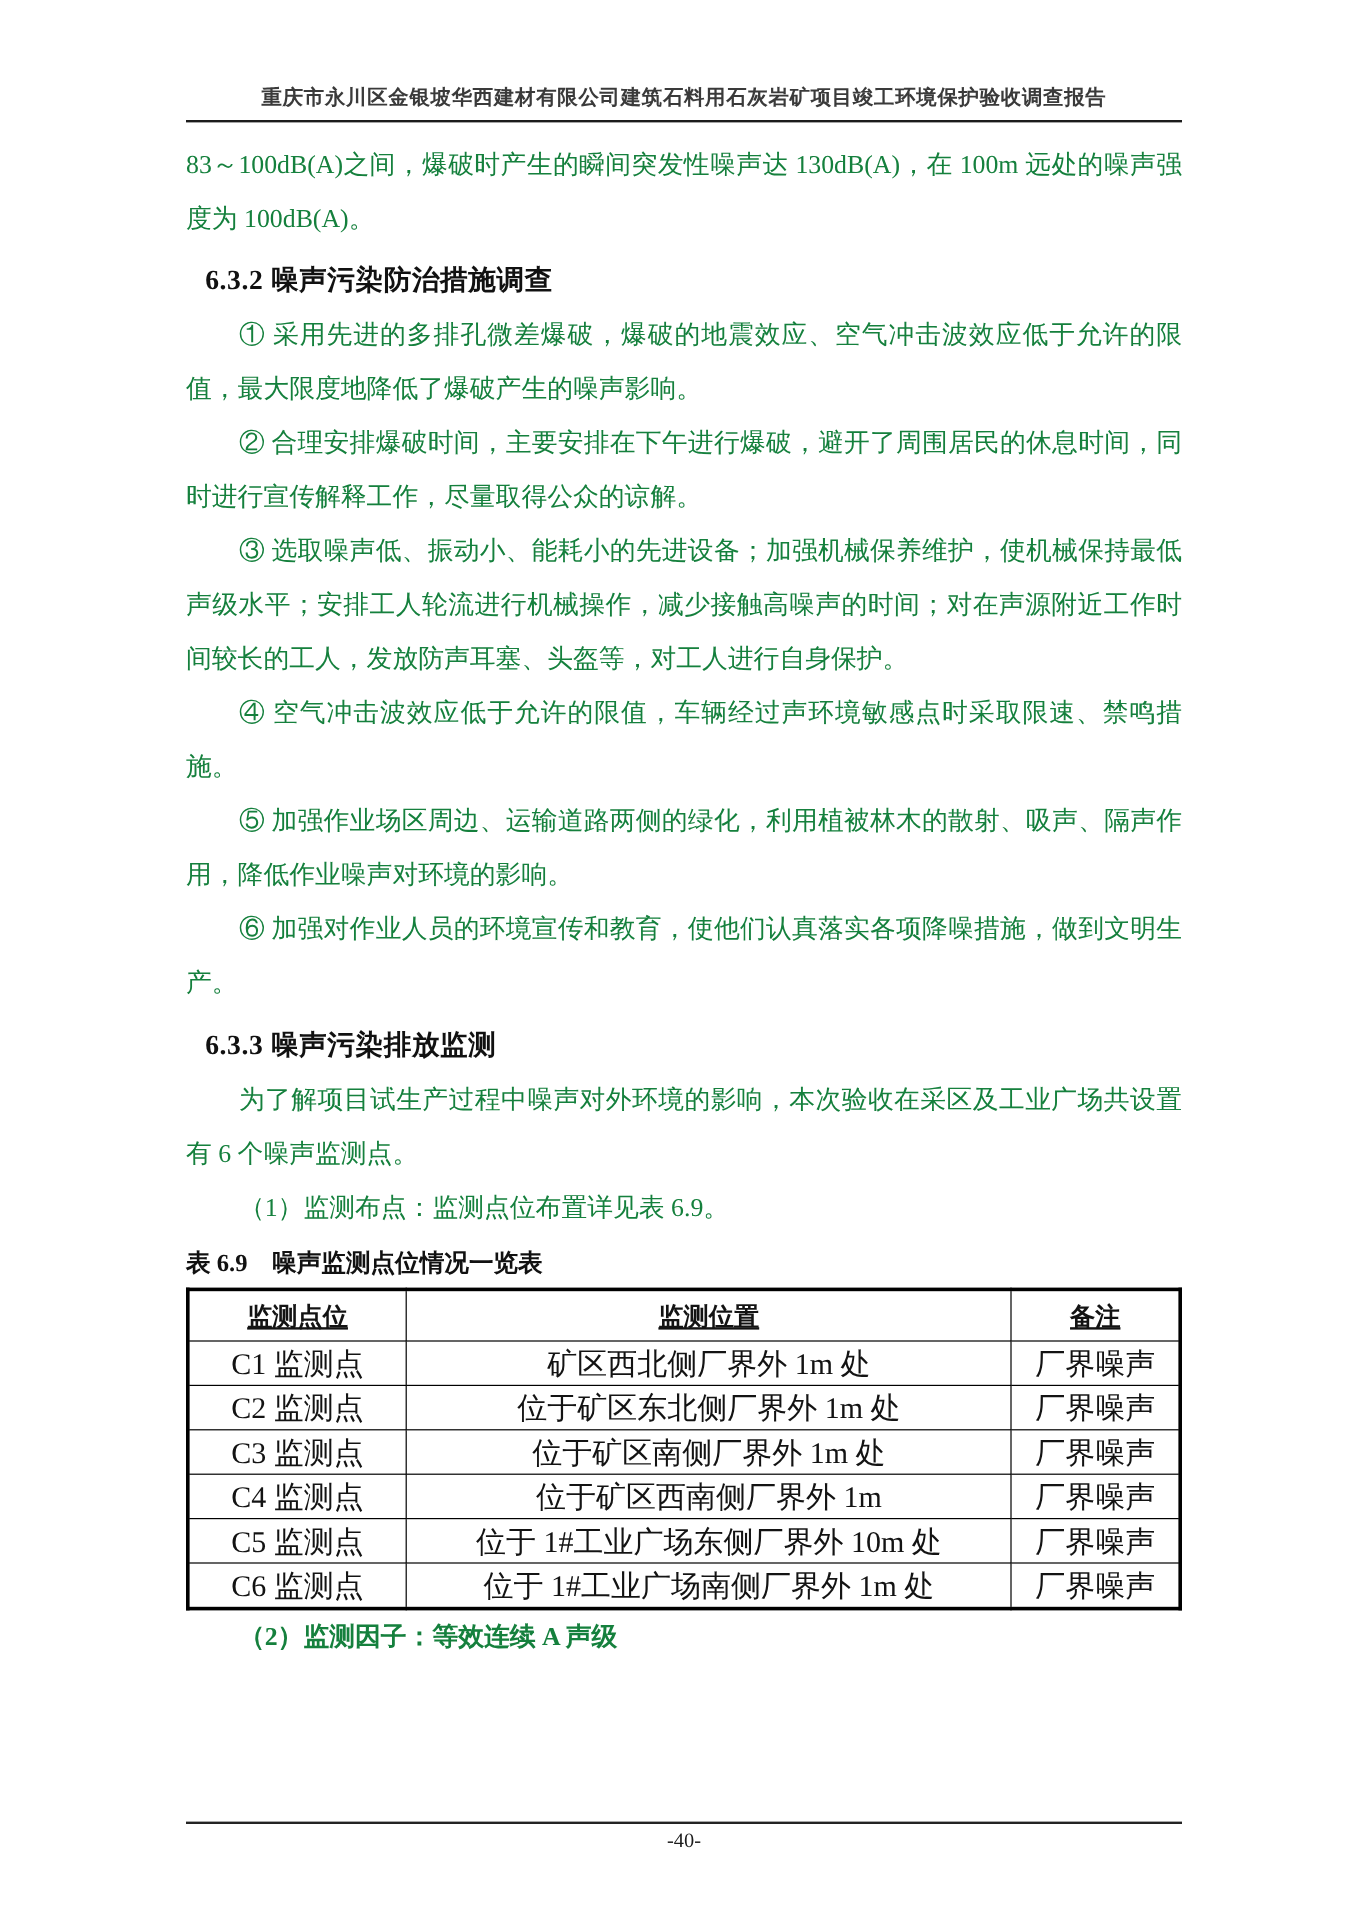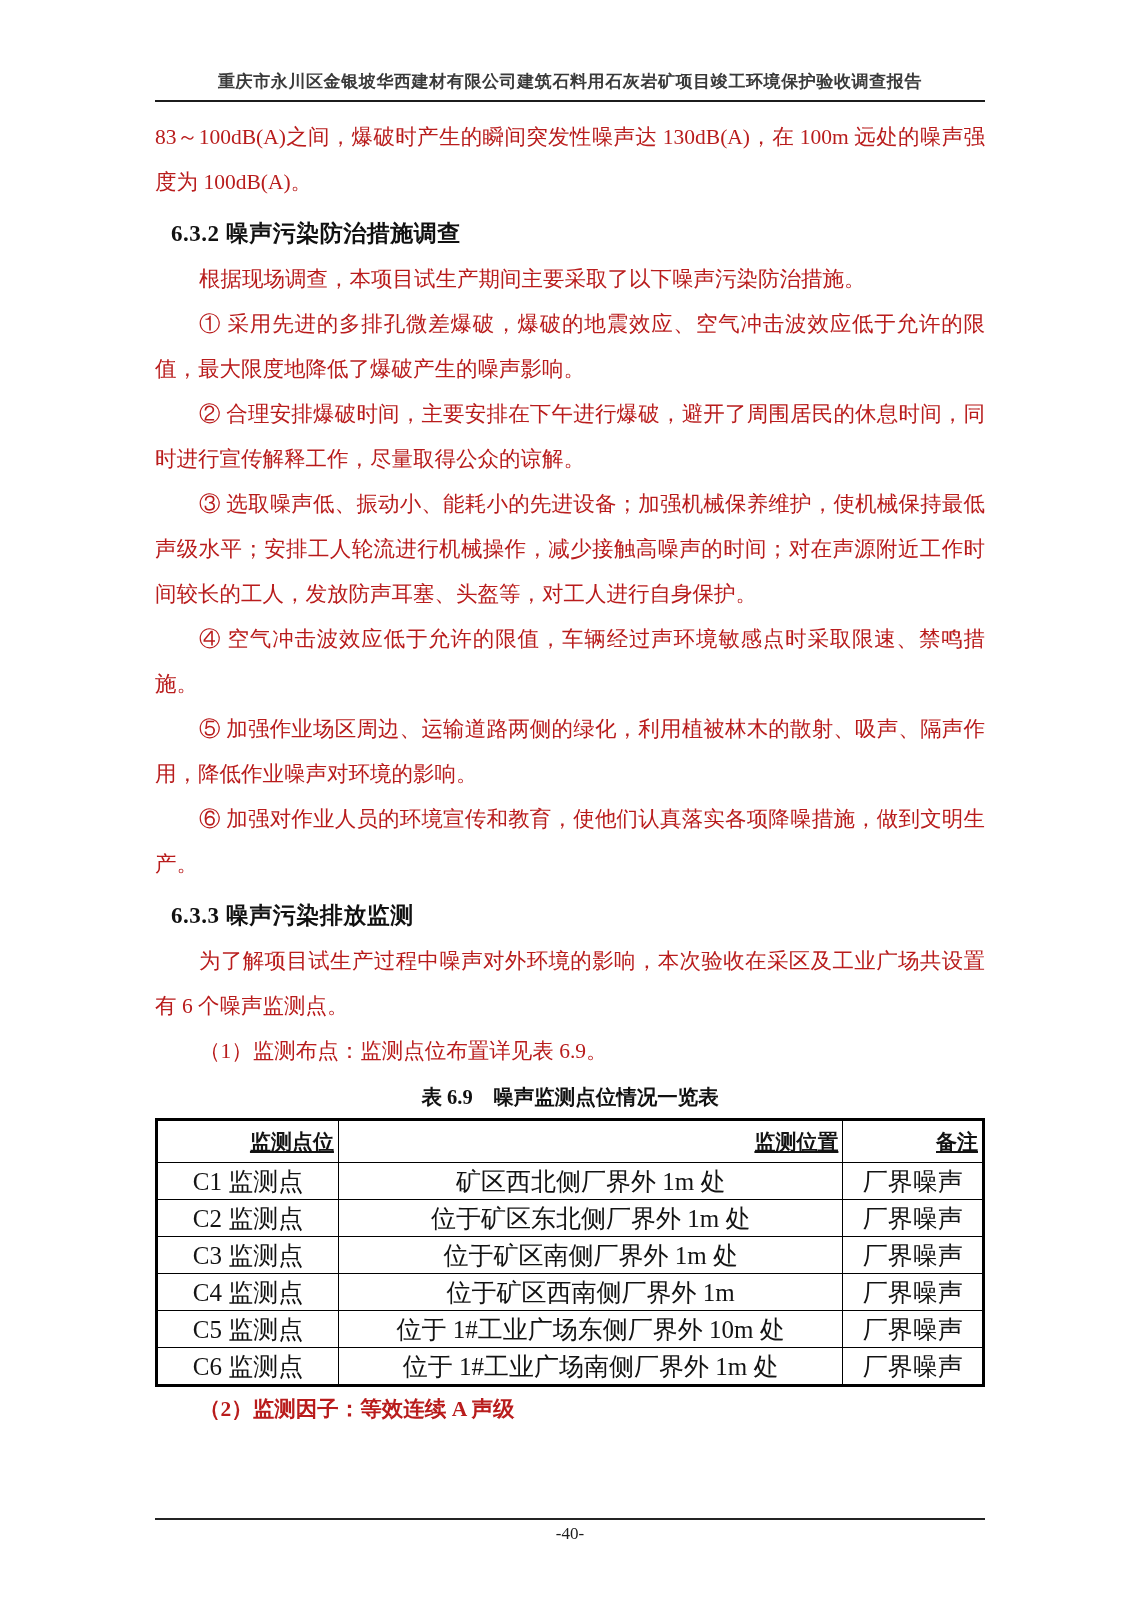--- a/index.html
+++ b/index.html
@@ -23,33 +23,32 @@
     letter-spacing:0.6px;
     padding-bottom:7px;
     border-bottom:2px solid #1c1c1c;
   }
   main { flex:0 0 auto; }
   p.body-text {
     font-size:21.5px;
     line-height:45px;
     text-align:justify;
     margin:0;
-    color:#b91c1c;
+    color:#15803d;
   }
   p.first-para { margin-top:13px; }
   .indent { text-indent:2.05em; }
   h2.sec {
     font-size:23px;
     font-weight:bold;
     color:#111;
     margin:13px 0 8px 16px;
     letter-spacing:0.5px;
   }
   .table-title {
-    text-align:center;
     font-weight:bold;
     font-size:20.5px;
     color:#111;
     margin:9px 0 7px 0;
   }
   table.pts {
     width:100%;
     border-collapse:collapse;
     border:3px solid #000;
     table-layout:fixed;
@@ -63,21 +62,20 @@
     padding:0 4px;
     height:36px;
     overflow:hidden;
     white-space:nowrap;
   }
   table.pts th {
     font-weight:bold;
     text-decoration:underline;
     height:41px;
     font-size:21px;
-    text-align:right;
   }
   .col-point { width:22%; }
   .col-loc   { width:61%; }
   .col-note  { width:17%; }
   .after-table { margin-top:19px;font-weight:bold; }
   footer { margin-top:auto; padding-bottom:56px; }
   .footer-rule { border-top:2px solid #242424; height:0; }
   .page-number {
     text-align:center;
     font-size:17px;
@@ -91,21 +89,20 @@
 <div class="page">
 
   <header class="doc-header">重庆市永川区金银坡华西建材有限公司建筑石料用石灰岩矿项目竣工环境保护验收调查报告</header>
 
   <main>
 
     <p class="body-text first-para">83～100dB(A)之间，爆破时产生的瞬间突发性噪声达 130dB(A)，在 100m 远处的噪声强度为 100dB(A)。</p>
 
     <h2 class="sec">6.3.2 噪声污染防治措施调查</h2>
 
-    <p class="body-text indent">根据现场调查，本项目试生产期间主要采取了以下噪声污染防治措施。</p>
 
     <p class="body-text indent">① 采用先进的多排孔微差爆破，爆破的地震效应、空气冲击波效应低于允许的限值，最大限度地降低了爆破产生的噪声影响。</p>
     <p class="body-text indent">② 合理安排爆破时间，主要安排在下午进行爆破，避开了周围居民的休息时间，同时进行宣传解释工作，尽量取得公众的谅解。</p>
     <p class="body-text indent">③ 选取噪声低、振动小、能耗小的先进设备；加强机械保养维护，使机械保持最低声级水平；安排工人轮流进行机械操作，减少接触高噪声的时间；对在声源附近工作时间较长的工人，发放防声耳塞、头盔等，对工人进行自身保护。</p>
     <p class="body-text indent">④ 空气冲击波效应低于允许的限值，车辆经过声环境敏感点时采取限速、禁鸣措施。</p>
     <p class="body-text indent">⑤ 加强作业场区周边、运输道路两侧的绿化，利用植被林木的散射、吸声、隔声作用，降低作业噪声对环境的影响。</p>
     <p class="body-text indent">⑥ 加强对作业人员的环境宣传和教育，使他们认真落实各项降噪措施，做到文明生产。</p>
 
     <h2 class="sec">6.3.3 噪声污染排放监测</h2>
 

